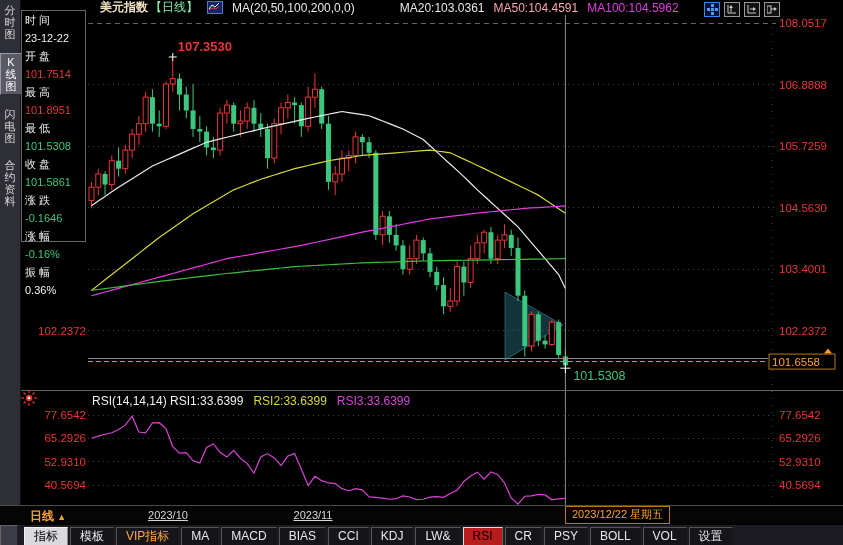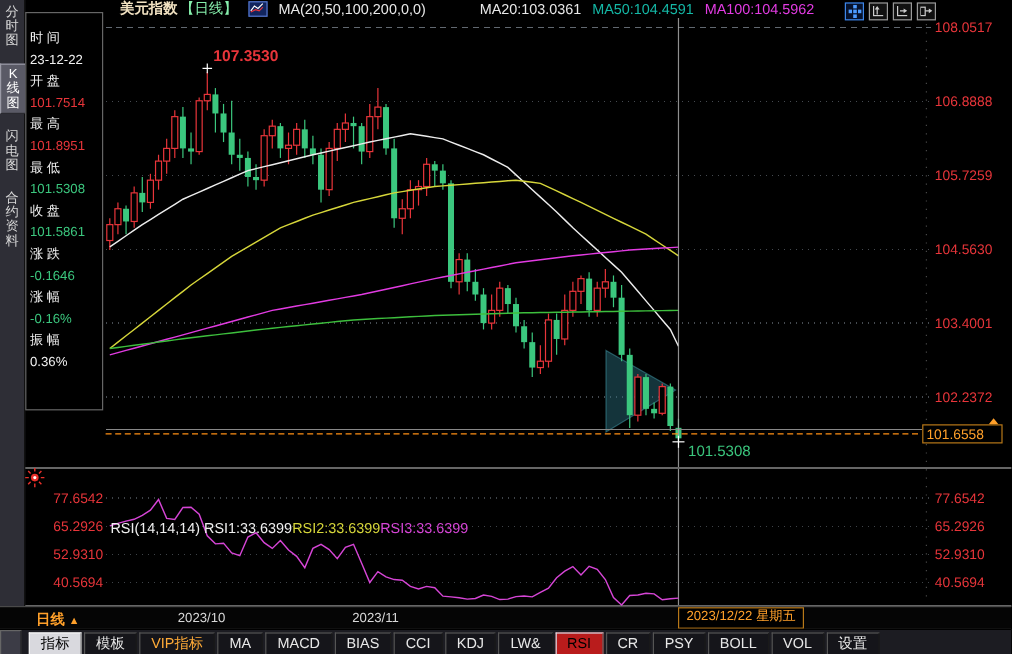--- a/index.html
+++ b/index.html
@@ -6,44 +6,44 @@
   #app{position:relative;width:843px;height:545px;background:#000;overflow:hidden;
        font-family:"Liberation Sans","DejaVu Sans",sans-serif;-webkit-font-smoothing:antialiased;}
   #chart-svg{position:absolute;left:0;top:0;z-index:1;}
   .panel{position:absolute;z-index:3;}
   
   #topbar{left:88px;top:0;height:15px;display:flex;align-items:center;gap:9px;font-size:12px;white-space:nowrap;}
   .t-sym{color:#f2e2c2;font-weight:bold;margin-left:12px;}
   .t-period{color:#86efac;font-weight:normal;margin-left:-7px;}
   .t-ma{color:#e8e8e8;}
   .t-ma20{color:#e8e8e8;padding-left:36px;}
-  .t-ma50{color:#14b8a6;}
+  .t-ma50{color:#fca5a5;}
   .t-ma100{color:#e23be2;}
   .mini-chart-icon{display:inline-block;width:14px;height:11px;background:#12255e;border:1px solid #5577cc;position:relative;}
   
   #icon-group{left:704px;top:2px;display:flex;gap:4px;}
   .tool-icon{width:14px;height:13px;border:1px solid #999;display:flex;align-items:center;justify-content:center;background:#111;}
   .tool-icon.blue{border-color:#3d86e8;background:#07122b;}
   
   #left-strip{left:0;top:0;width:20px;height:505px;background:#2e2e36;border-right:1px solid #111;}
   .v-tab{width:20px;margin:0 0 11px 0;padding:2px 0;color:#d8d8d8;font-size:11px;line-height:12px;text-align:center;cursor:pointer;}
   .v-tab span{display:block;}
   .v-tab.active{background:#5a5a66;border:1px solid;border-color:#9a9aa6 #2a2a30 #2a2a30 #9a9aa6;color:#fff;}
   
-  #info-panel{left:21px;top:10px;width:65px;height:332px;background:#000;border:1px solid #666;padding:12px 0 0 3px;box-sizing:border-box;}
+  #info-panel{left:21px;top:10px;width:65px;height:232px;background:#000;border:1px solid #666;padding:0 0 0 3px;box-sizing:border-box;}
   .info-row{font-size:11px;line-height:18px;white-space:nowrap;}
   .c-white{color:#f0f0f0}.c-red{color:#e8353a}.c-green{color:#3bc77e}
   
-  #rsi-header{left:92px;top:394px;font-size:12px;display:flex;white-space:nowrap;margin-top:39px;}
+  #rsi-header{left:92px;top:394px;font-size:12px;display:flex;gap:10px;white-space:nowrap;}
   #rsi-sun{left:20px;top:389px;width:18px;height:18px;}
   
   #date-row{left:0;top:505px;width:843px;height:20px;background:#050505;border-top:1px solid #4a4a4a;border-bottom:1px solid #4a4a4a;box-sizing:border-box;}
   #period-label{position:absolute;left:30px;top:2px;color:#ffa02a;font-size:12px;font-weight:bold;}
   #period-label .arr{font-size:9px;}
-  .date-tick{position:absolute;top:3px;transform:translateX(-50%);color:#d8d8d8;font-size:11px;}
+  .date-tick{position:absolute;top:3px;transform:translateX(-50%);color:#d8d8d8;font-size:11px;text-decoration:underline;}
   #date-box{position:absolute;left:565px;top:0;height:16px;line-height:15px;padding:0 6px;border:1px solid #b87818;color:#ffa02a;font-size:11px;background:#000;}
   
   #toolbar{left:0;top:524px;width:843px;height:21px;background:#1c1c22;display:flex;align-items:flex-end;gap:2px;border-top:1px solid #000;}
   .grip{width:16px;height:19px;background:#3c3c46;border:1px solid;border-color:#666 #222 #222 #666;margin-right:4px;}
   .tb-btn{padding:0 9px;height:17px;line-height:16px;font-size:12px;color:#e8e8e8;background:#15151a;
           border:1px solid;border-color:#555 #1a1a1a #1a1a1a #555;cursor:pointer;white-space:nowrap;}
   .tb-btn.active-light{background:#d9d9de;color:#000;border-color:#f2f2f2 #888 #888 #f2f2f2;}
   .tb-btn.active-rsi{background:#b91c1c;color:#000;border-color:#d8dde8 #666 #666 #d8dde8;}
   .tb-btn.vip{color:#ffab38;}
 </style>

